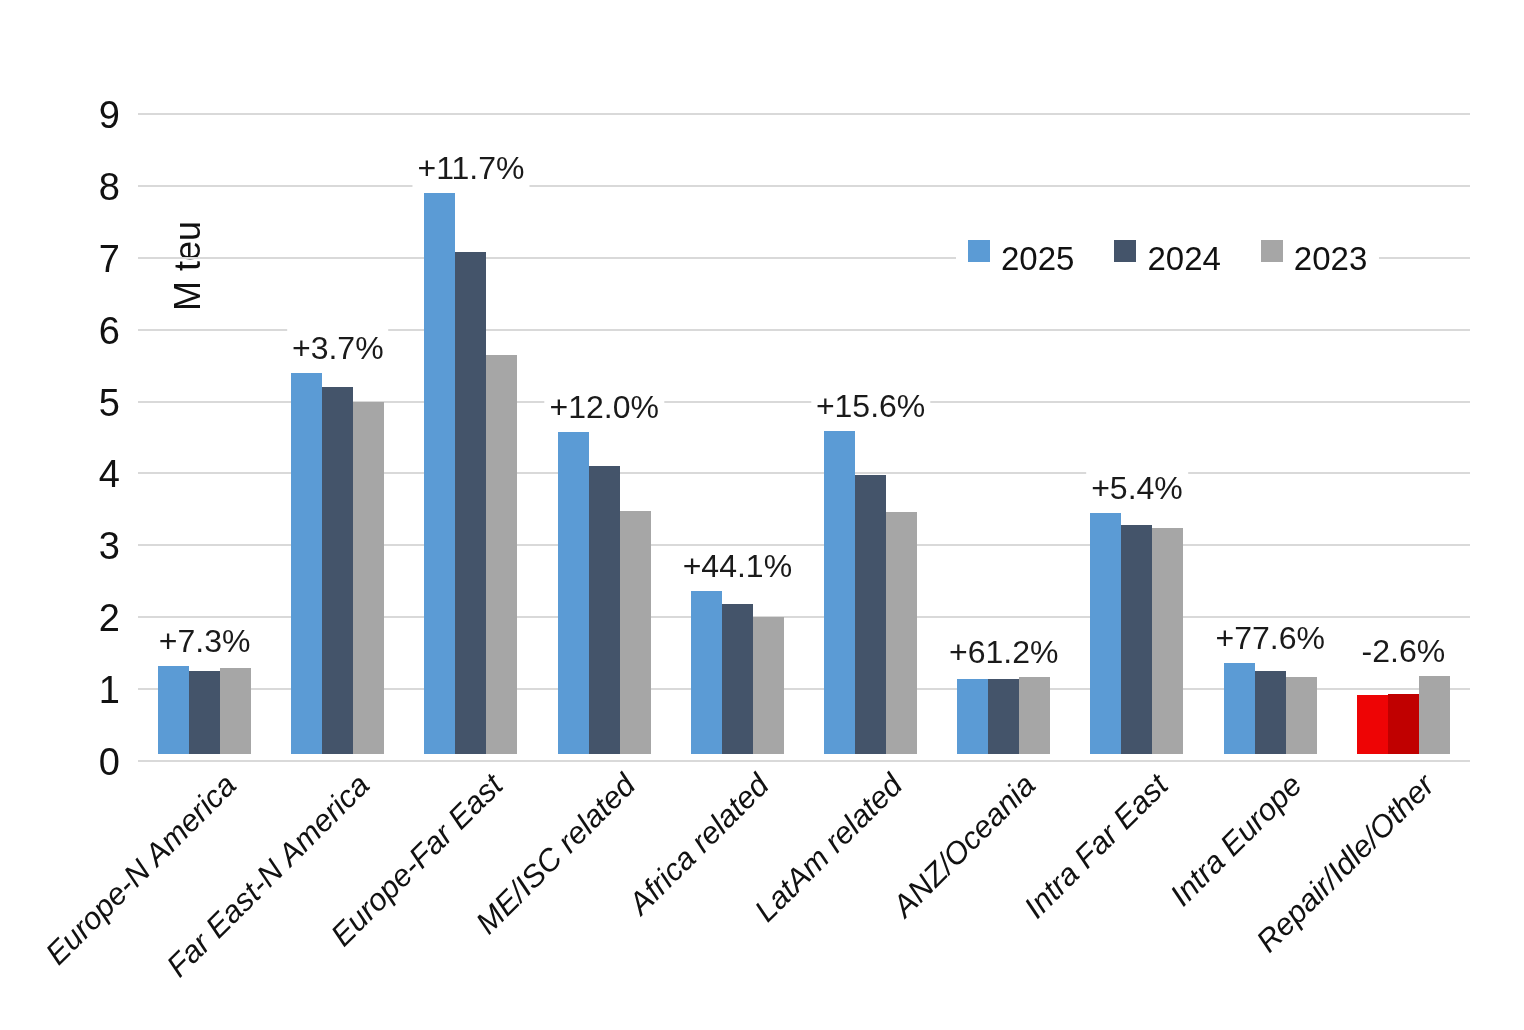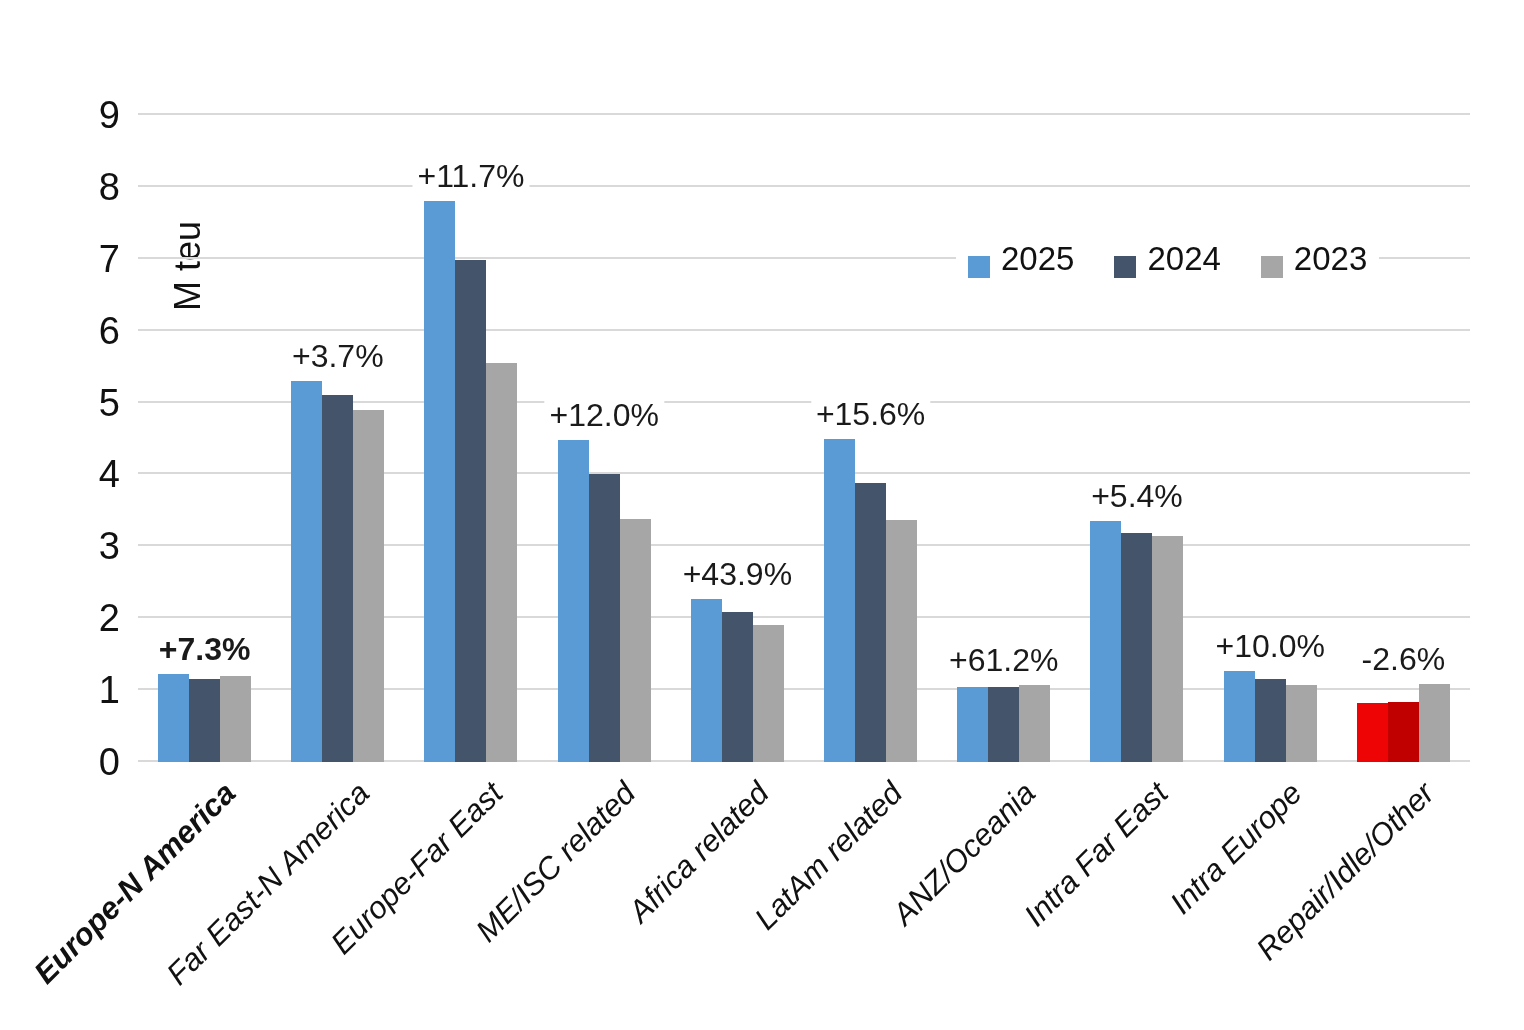--- a/index.html
+++ b/index.html
@@ -22,21 +22,21 @@
   .plot{position:absolute;left:138px;top:115px;width:1332px;height:647px;}
   .gridline{position:absolute;left:0;right:0;height:2px;}
   .ytick{
     position:absolute;left:-78px;width:60px;text-align:right;
     font-size:38px;line-height:38px;color:#111;
   }
   .ylabel{
     position:absolute;left:-32px;top:132px;width:160px;height:38px;text-align:center;
     transform:rotate(-90deg);font-size:36px;color:#111;
   }
-  .bar-group{position:absolute;bottom:0;height:100%;}
+  .bar-group{position:absolute;bottom:8px;height:100%;}
   .bars{
     position:absolute;bottom:0;left:0;right:0;height:100%;
     display:flex;align-items:flex-end;justify-content:center;
   }
   .bar{flex:0 0 31px;width:31px;}
   .pct{
     position:absolute;left:50%;transform:translateX(-50%);
     font-size:32px;line-height:38px;color:#1a1a1a;background:#fff;
     padding:0 5px;white-space:nowrap;z-index:3;
   }
@@ -44,21 +44,21 @@
   .xlab{
     position:absolute;right:0;top:0;white-space:nowrap;
     font-size:31px;line-height:34px;font-style:italic;color:#111;
     transform:rotate(-45deg);transform-origin:top right;
   }
   
   .legend{
     position:absolute;top:236px;left:956px;display:flex;align-items:center;
     gap:40px;background:#fff;padding:4px 12px;z-index:4;
   }
-  .legend-item{display:flex;align-items:flex-end;gap:11px;font-size:33px;color:#111;}
+  .legend-item{display:flex;align-items:flex-start;gap:11px;font-size:33px;color:#111;}
   .swatch{width:22px;height:22px;display:inline-block;}
   .note{position:absolute;top:284px;left:1008px;font-size:33px;white-space:nowrap;z-index:4;}
 </style>
 </head>
 <body>
 
 <div class="canvas">
 
 
 
@@ -77,21 +77,21 @@
       <div class="gridline" style="background: rgb(217, 217, 217); bottom: 55.5556%;"></div>
       <div class="ytick" style="bottom: calc(55.5556% - 19px);">5</div>
       <div class="gridline" style="background: rgb(217, 217, 217); bottom: 66.6667%;"></div>
       <div class="ytick" style="bottom: calc(66.6667% - 19px);">6</div>
       <div class="gridline" style="background: rgb(217, 217, 217); bottom: 77.7778%;"></div>
       <div class="ytick" style="bottom: calc(77.7778% - 19px);">7</div>
       <div class="gridline" style="background: rgb(217, 217, 217); bottom: 88.8889%;"></div>
       <div class="ytick" style="bottom: calc(88.8889% - 19px);">8</div>
       <div class="gridline" style="background: rgb(217, 217, 217); bottom: 100%;"></div>
       <div class="ytick" style="bottom: calc(100% - 19px);">9</div>
-      <div class="bar-group" style="left: 0%; width: 10%; font-weight: bold;">
+      <div class="bar-group" style="left: 0%; width: 10%;">
         <div class="bars">
           <div class="bar" style="height: 13.6667%; background: rgb(91, 155, 213);"></div>
           <div class="bar" style="height: 12.7778%; background: rgb(68, 84, 106);"></div>
           <div class="bar" style="height: 13.3333%; background: rgb(166, 166, 166);"></div>
         </div>
         <div class="pct" style="bottom: calc(13.6667% + 6px);">+7.3%</div>
         <div class="xanchor" style="right: calc(50% - 14px);">
           <div class="xlab">Europe-N America</div>
         </div>
       </div>
@@ -127,21 +127,21 @@
         <div class="xanchor" style="right: calc(50% - 14px);">
           <div class="xlab">ME/ISC related</div>
         </div>
       </div>
       <div class="bar-group" style="left: 40%; width: 10%;">
         <div class="bars">
           <div class="bar" style="height: 25.2222%; background: rgb(91, 155, 213);"></div>
           <div class="bar" style="height: 23.2222%; background: rgb(68, 84, 106);"></div>
           <div class="bar" style="height: 21.1111%; background: rgb(166, 166, 166);"></div>
         </div>
-        <div class="pct" style="bottom: calc(25.2222% + 6px);">+43.9%</div>
+        <div class="pct" style="bottom: calc(25.2222% + 6px);">+44.1%</div>
         <div class="xanchor" style="right: calc(50% - 14px);">
           <div class="xlab">Africa related</div>
         </div>
       </div>
       <div class="bar-group" style="left: 50%; width: 10%;">
         <div class="bars">
           <div class="bar" style="height: 49.8889%; background: rgb(91, 155, 213);"></div>
           <div class="bar" style="height: 43.1111%; background: rgb(68, 84, 106);"></div>
           <div class="bar" style="height: 37.4444%; background: rgb(166, 166, 166);"></div>
         </div>
@@ -171,21 +171,21 @@
         <div class="xanchor" style="right: calc(50% - 14px);">
           <div class="xlab">Intra Far East</div>
         </div>
       </div>
       <div class="bar-group" style="left: 80%; width: 10%;">
         <div class="bars">
           <div class="bar" style="height: 14%; background: rgb(91, 155, 213);"></div>
           <div class="bar" style="height: 12.7778%; background: rgb(68, 84, 106);"></div>
           <div class="bar" style="height: 11.8889%; background: rgb(166, 166, 166);"></div>
         </div>
-        <div class="pct" style="bottom: calc(14% + 6px);">+10.0%</div>
+        <div class="pct" style="bottom: calc(14% + 6px);">+77.6%</div>
         <div class="xanchor" style="right: calc(50% - 14px);">
           <div class="xlab">Intra Europe</div>
         </div>
       </div>
       <div class="bar-group" style="left: 90%; width: 10%; text-align: right;">
         <div class="bars">
           <div class="bar" style="height: 9.11111%; background: rgb(238, 4, 5);"></div>
           <div class="bar" style="height: 9.33333%; background: rgb(192, 0, 0);"></div>
           <div class="bar" style="height: 12%; background: rgb(166, 166, 166);"></div>
         </div>

